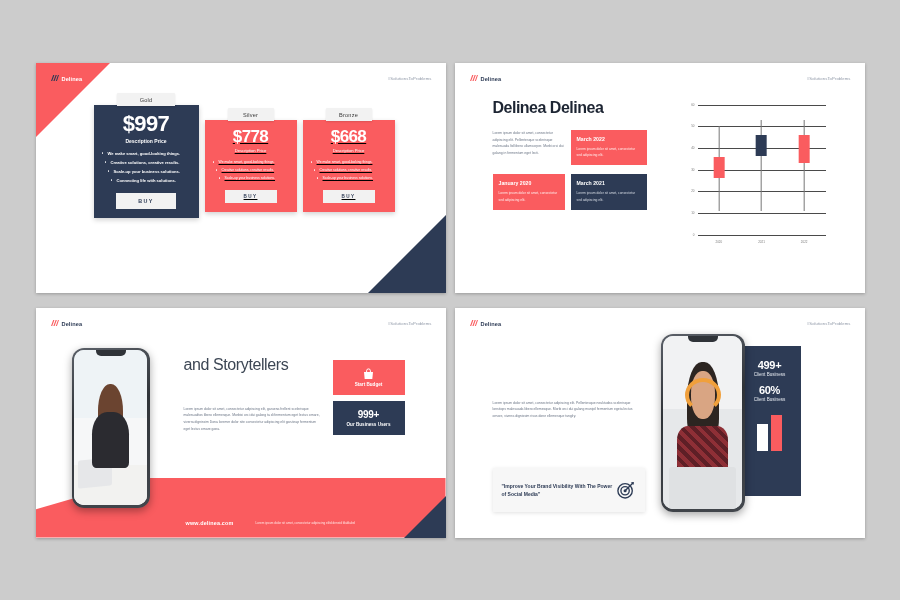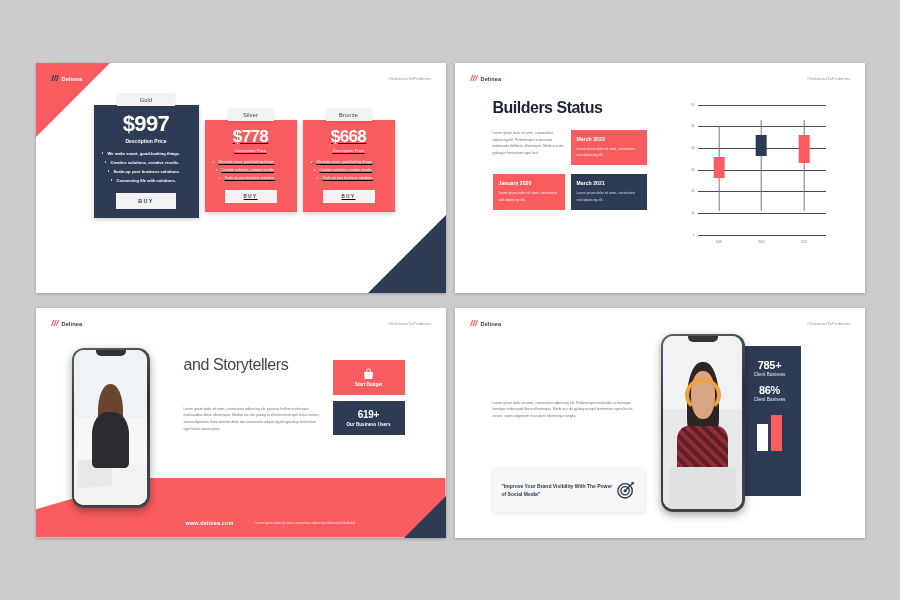--- a/index.html
+++ b/index.html
@@ -388,21 +388,21 @@
           <path d="M1 6 L3.2 0 L4.4 0 L2.2 6 Z" fill="#fa5c5f"></path>
           <path d="M3.4 6 L5.6 0 L6.8 0 L4.6 6 Z" fill="#fa5c5f"></path>
           <path d="M5.8 6 L8 0 L9 0 L6.9 6 Z" fill="#fa5c5f"></path>
         </svg>
         <span class="logo-txt">Delinea</span>
       </div>
       <span class="hash">#SolutionsToProblems</span>
     </div>
 
     <div class="s2-left">
-      <div class="h-bold">Builders Status</div>
+      <div class="h-bold">Delinea Delinea</div>
 
       <div class="s2-grid">
         <div class="para">Lorem ipsum dolor sit amet, consectetur adipiscing elit. Pellentesque scelerisque malesuada ltd libero ullamcorper. Morbi orci dui galang in fermentum eget lecti.</div>
         <div class="tcard red">
           <div class="tcard-title">March 2022</div>
           <div class="tcard-txt">Lorem ipsum dolor sit amet, consectetur sed adipiscing elit.</div>
         </div>
         <div class="tcard red">
           <div class="tcard-title">January 2020</div>
           <div class="tcard-txt">Lorem ipsum dolor sit amet, consectetur sed adipiscing elit.</div>
@@ -490,21 +490,21 @@
 
     <div class="badges">
       <div class="badge red">
         <svg width="11" height="12" viewBox="0 0 11 12">
           <path d="M1 4 H10 L9.3 11 H1.7 Z" fill="#ffffff"></path>
           <path d="M3.6 4.2 V2.8 A1.9 1.9 0 0 1 7.4 2.8 V4.2" fill="none" stroke="#ffffff" stroke-width="1"></path>
         </svg>
         <span class="badge-label">Start Budget</span>
       </div>
       <div class="badge navy">
-        <span class="badge-num">619+</span>
+        <span class="badge-num">999+</span>
         <span class="badge-label">Our Business Users</span>
       </div>
     </div>
 
     <div class="footer-row">
       <span class="site">www.delinea.com</span>
       <span class="foot-txt">Lorem ipsum dolor sit amet, consectetur adipiscing elitd deneid blablabel</span>
     </div>
   </div>
 
@@ -528,24 +528,24 @@
       <svg width="26" height="26" viewBox="0 0 26 26">
         <circle cx="12" cy="14" r="9.5" fill="none" stroke="#2d3b55" stroke-width="1.8"></circle>
         <circle cx="12" cy="14" r="5.5" fill="none" stroke="#2d3b55" stroke-width="1.8"></circle>
         <circle cx="12" cy="14" r="2" fill="#2d3b55"></circle>
         <path d="M12 14 L23 3" stroke="#2d3b55" stroke-width="1.8" fill="none"></path>
         <path d="M19.5 3 L23.5 2.5 L23 6.5 Z" fill="#2d3b55"></path>
       </svg>
     </div>
 
     <div class="s4-stats">
-      <span class="stat-num">785+</span>
+      <span class="stat-num">499+</span>
       <span class="stat-lbl">Client Business</span>
       <div class="stat-gap"></div>
-      <span class="stat-num">86%</span>
+      <span class="stat-num">60%</span>
       <span class="stat-lbl">Client Business</span>
       <div class="minibars">
         <div class="mb white"></div>
         <div class="mb red"></div>
       </div>
     </div>
 
     <div class="phone s4-phone" style="z-index:5;">
       <div class="phone-screen">
         <div class="notch"></div>

